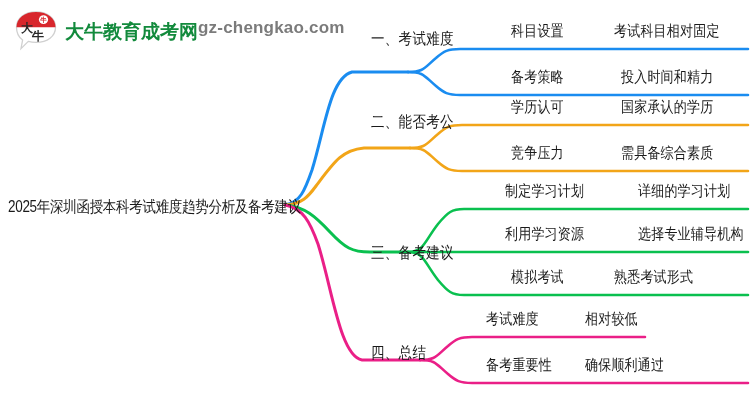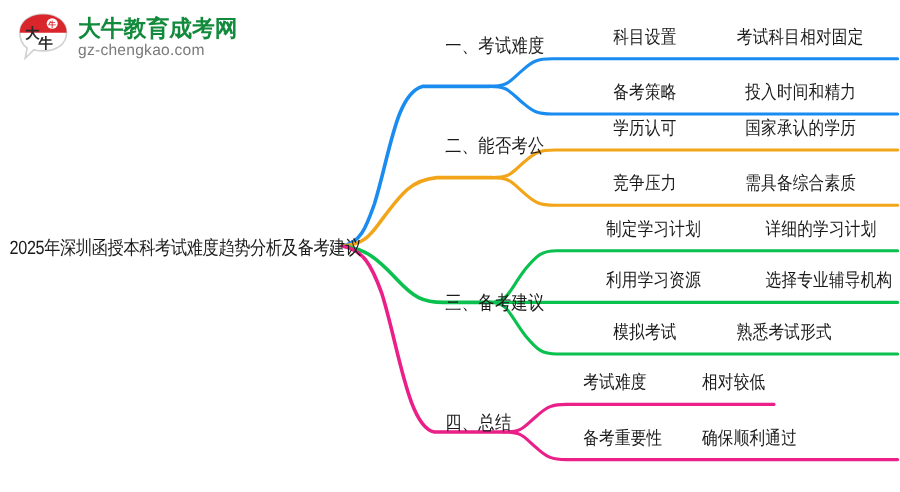--- a/index.html
+++ b/index.html
@@ -33,34 +33,34 @@
   }
   #logo-mark {
     position: relative;
     width: 44px;
     height: 42px;
     flex: 0 0 auto;
   }
   #logo-text-block {
     margin-left: 7px;
     display: flex;
-    flex-direction: column;
+    flex-direction: row;
     justify-content: center;
   }
   .logo-cn {
     font-size: 19px;
     font-weight: bold;
     color: #128a3c;
     letter-spacing: 0px;
     line-height: 21px;
     white-space: nowrap;
   }
   .logo-en {
-    font-size: 13px;
-    font-weight: normal;
+    font-size: 17px;
+    font-weight: bold;
     color: #7b7b7b;
     line-height: 14px;
     letter-spacing: 0.2px;
     white-space: nowrap;
   }
 
   
   .node-text {
     position: absolute;
     white-space: nowrap;

